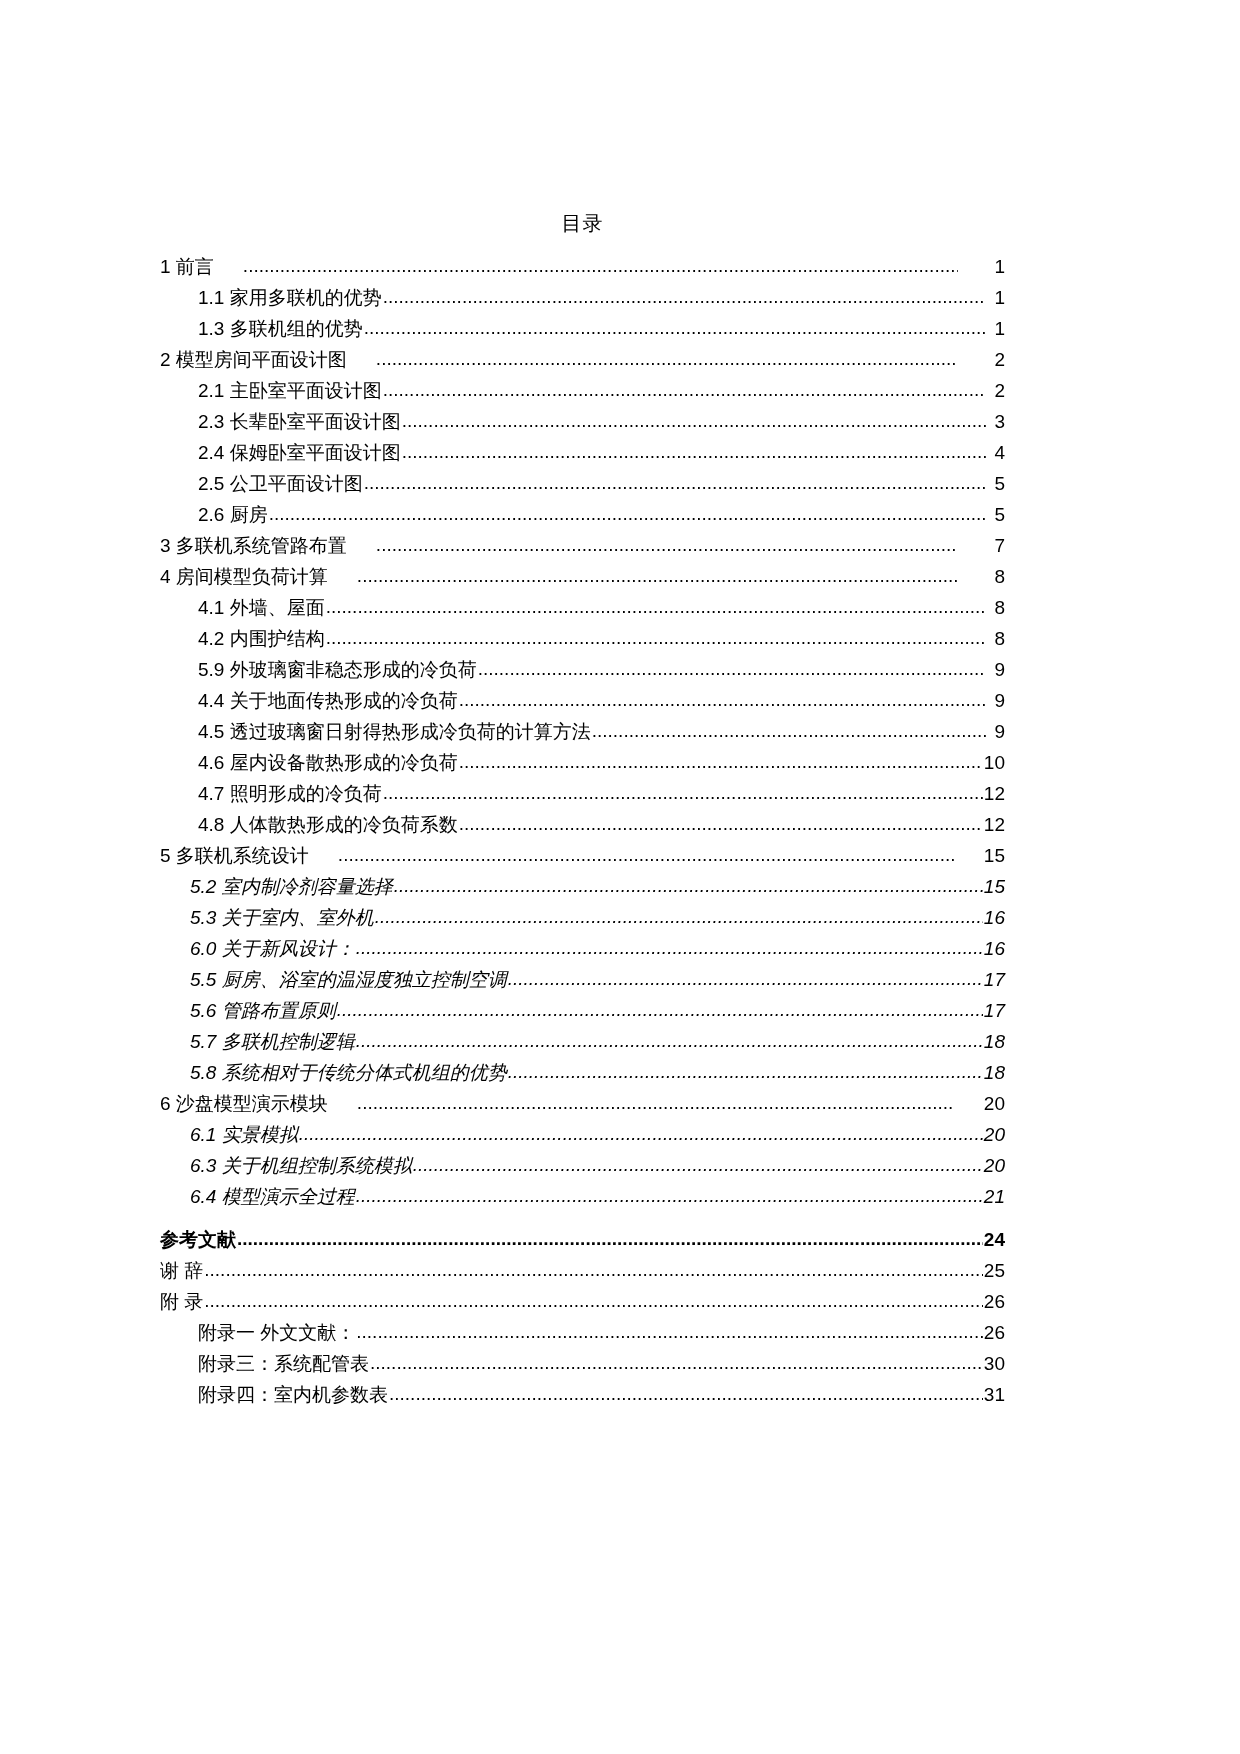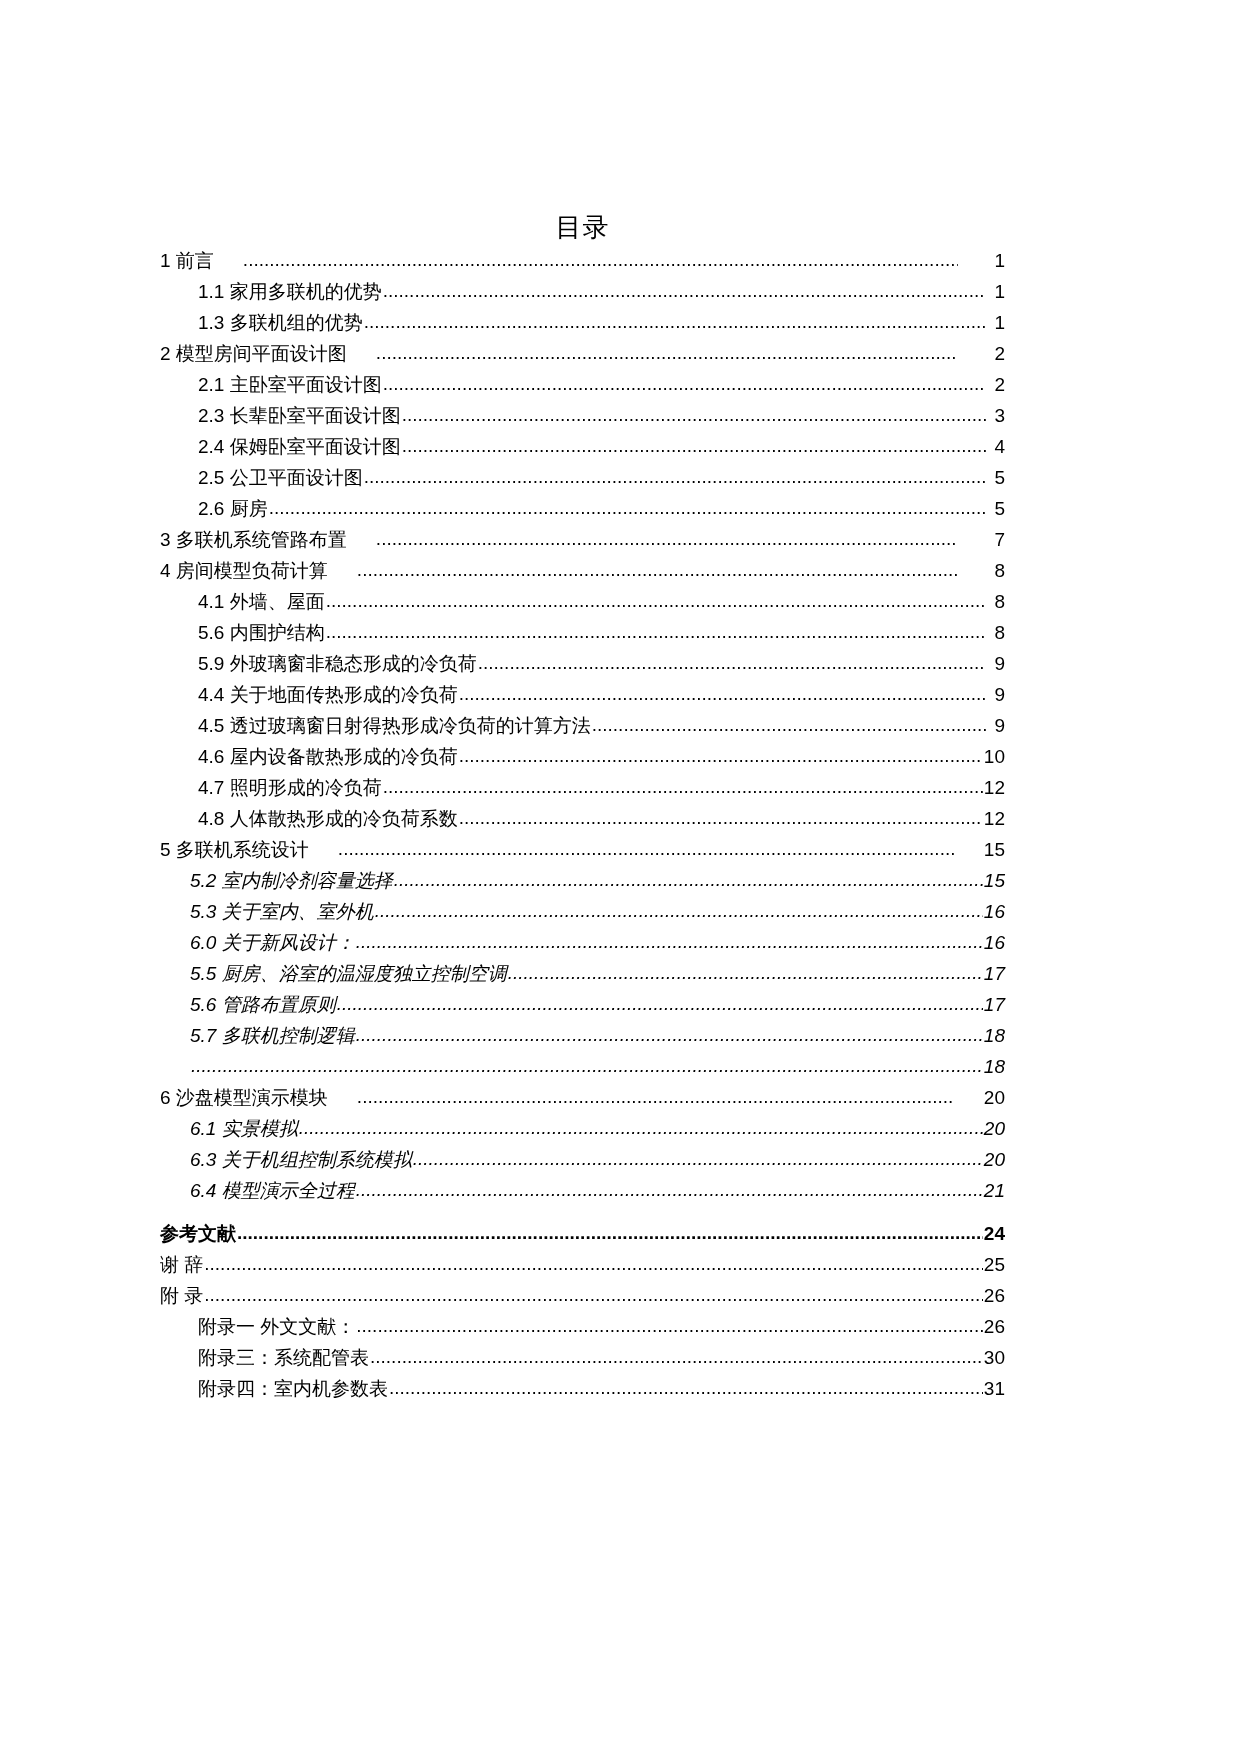--- a/index.html
+++ b/index.html
@@ -18,22 +18,23 @@
     box-sizing: border-box;
   }
   .content {
     position: absolute;
     left: 160px;
     top: 210px;
     width: 845px;
   }
   .toc-title {
     text-align: center;
-    font-size: 26px;
+    font-size: 20px;
     font-family: "Liberation Sans", sans-serif;
+    margin-bottom: 14px;
     letter-spacing: 1px;
   }
   .toc-list {
     list-style: none;
     margin: 0;
     padding: 0;
   }
   .toc-entry {
     display: flex;
     align-items: flex-end;
@@ -130,21 +131,21 @@
           <span class="label">4 房间模型负荷计算</span>
           <span class="dots">....................................................................................................................................................................................................................................................................</span>
           <span class="page-no">8</span>
         </div>
         <div class="toc-entry lvl-2">
           <span class="label">4.1  外墙、屋面</span>
           <span class="dots">....................................................................................................................................................................................................................................................................</span>
           <span class="page-no">8</span>
         </div>
         <div class="toc-entry lvl-2">
-          <span class="label">5.6  内围护结构</span>
+          <span class="label">4.2  内围护结构</span>
           <span class="dots">....................................................................................................................................................................................................................................................................</span>
           <span class="page-no">8</span>
         </div>
         <div class="toc-entry lvl-2">
           <span class="label">5.9  外玻璃窗非稳态形成的冷负荷</span>
           <span class="dots">....................................................................................................................................................................................................................................................................</span>
           <span class="page-no">9</span>
         </div>
         <div class="toc-entry lvl-2">
           <span class="label">4.4  关于地面传热形成的冷负荷</span>
@@ -200,20 +201,21 @@
           <span class="label">5.6 管路布置原则</span>
           <span class="dots">....................................................................................................................................................................................................................................................................</span>
           <span class="page-no">17</span>
         </div>
         <div class="toc-entry lvl-2b">
           <span class="label">5.7 多联机控制逻辑</span>
           <span class="dots">....................................................................................................................................................................................................................................................................</span>
           <span class="page-no">18</span>
         </div>
         <div class="toc-entry lvl-2b">
+          <span class="label">5.8 系统相对于传统分体式机组的优势</span>
           <span class="dots">....................................................................................................................................................................................................................................................................</span>
           <span class="page-no">18</span>
         </div>
         <div class="toc-entry lvl-1">
           <span class="label">6  沙盘模型演示模块</span>
           <span class="dots">....................................................................................................................................................................................................................................................................</span>
           <span class="page-no">20</span>
         </div>
         <div class="toc-entry lvl-2b">
           <span class="label">6.1 实景模拟</span>

